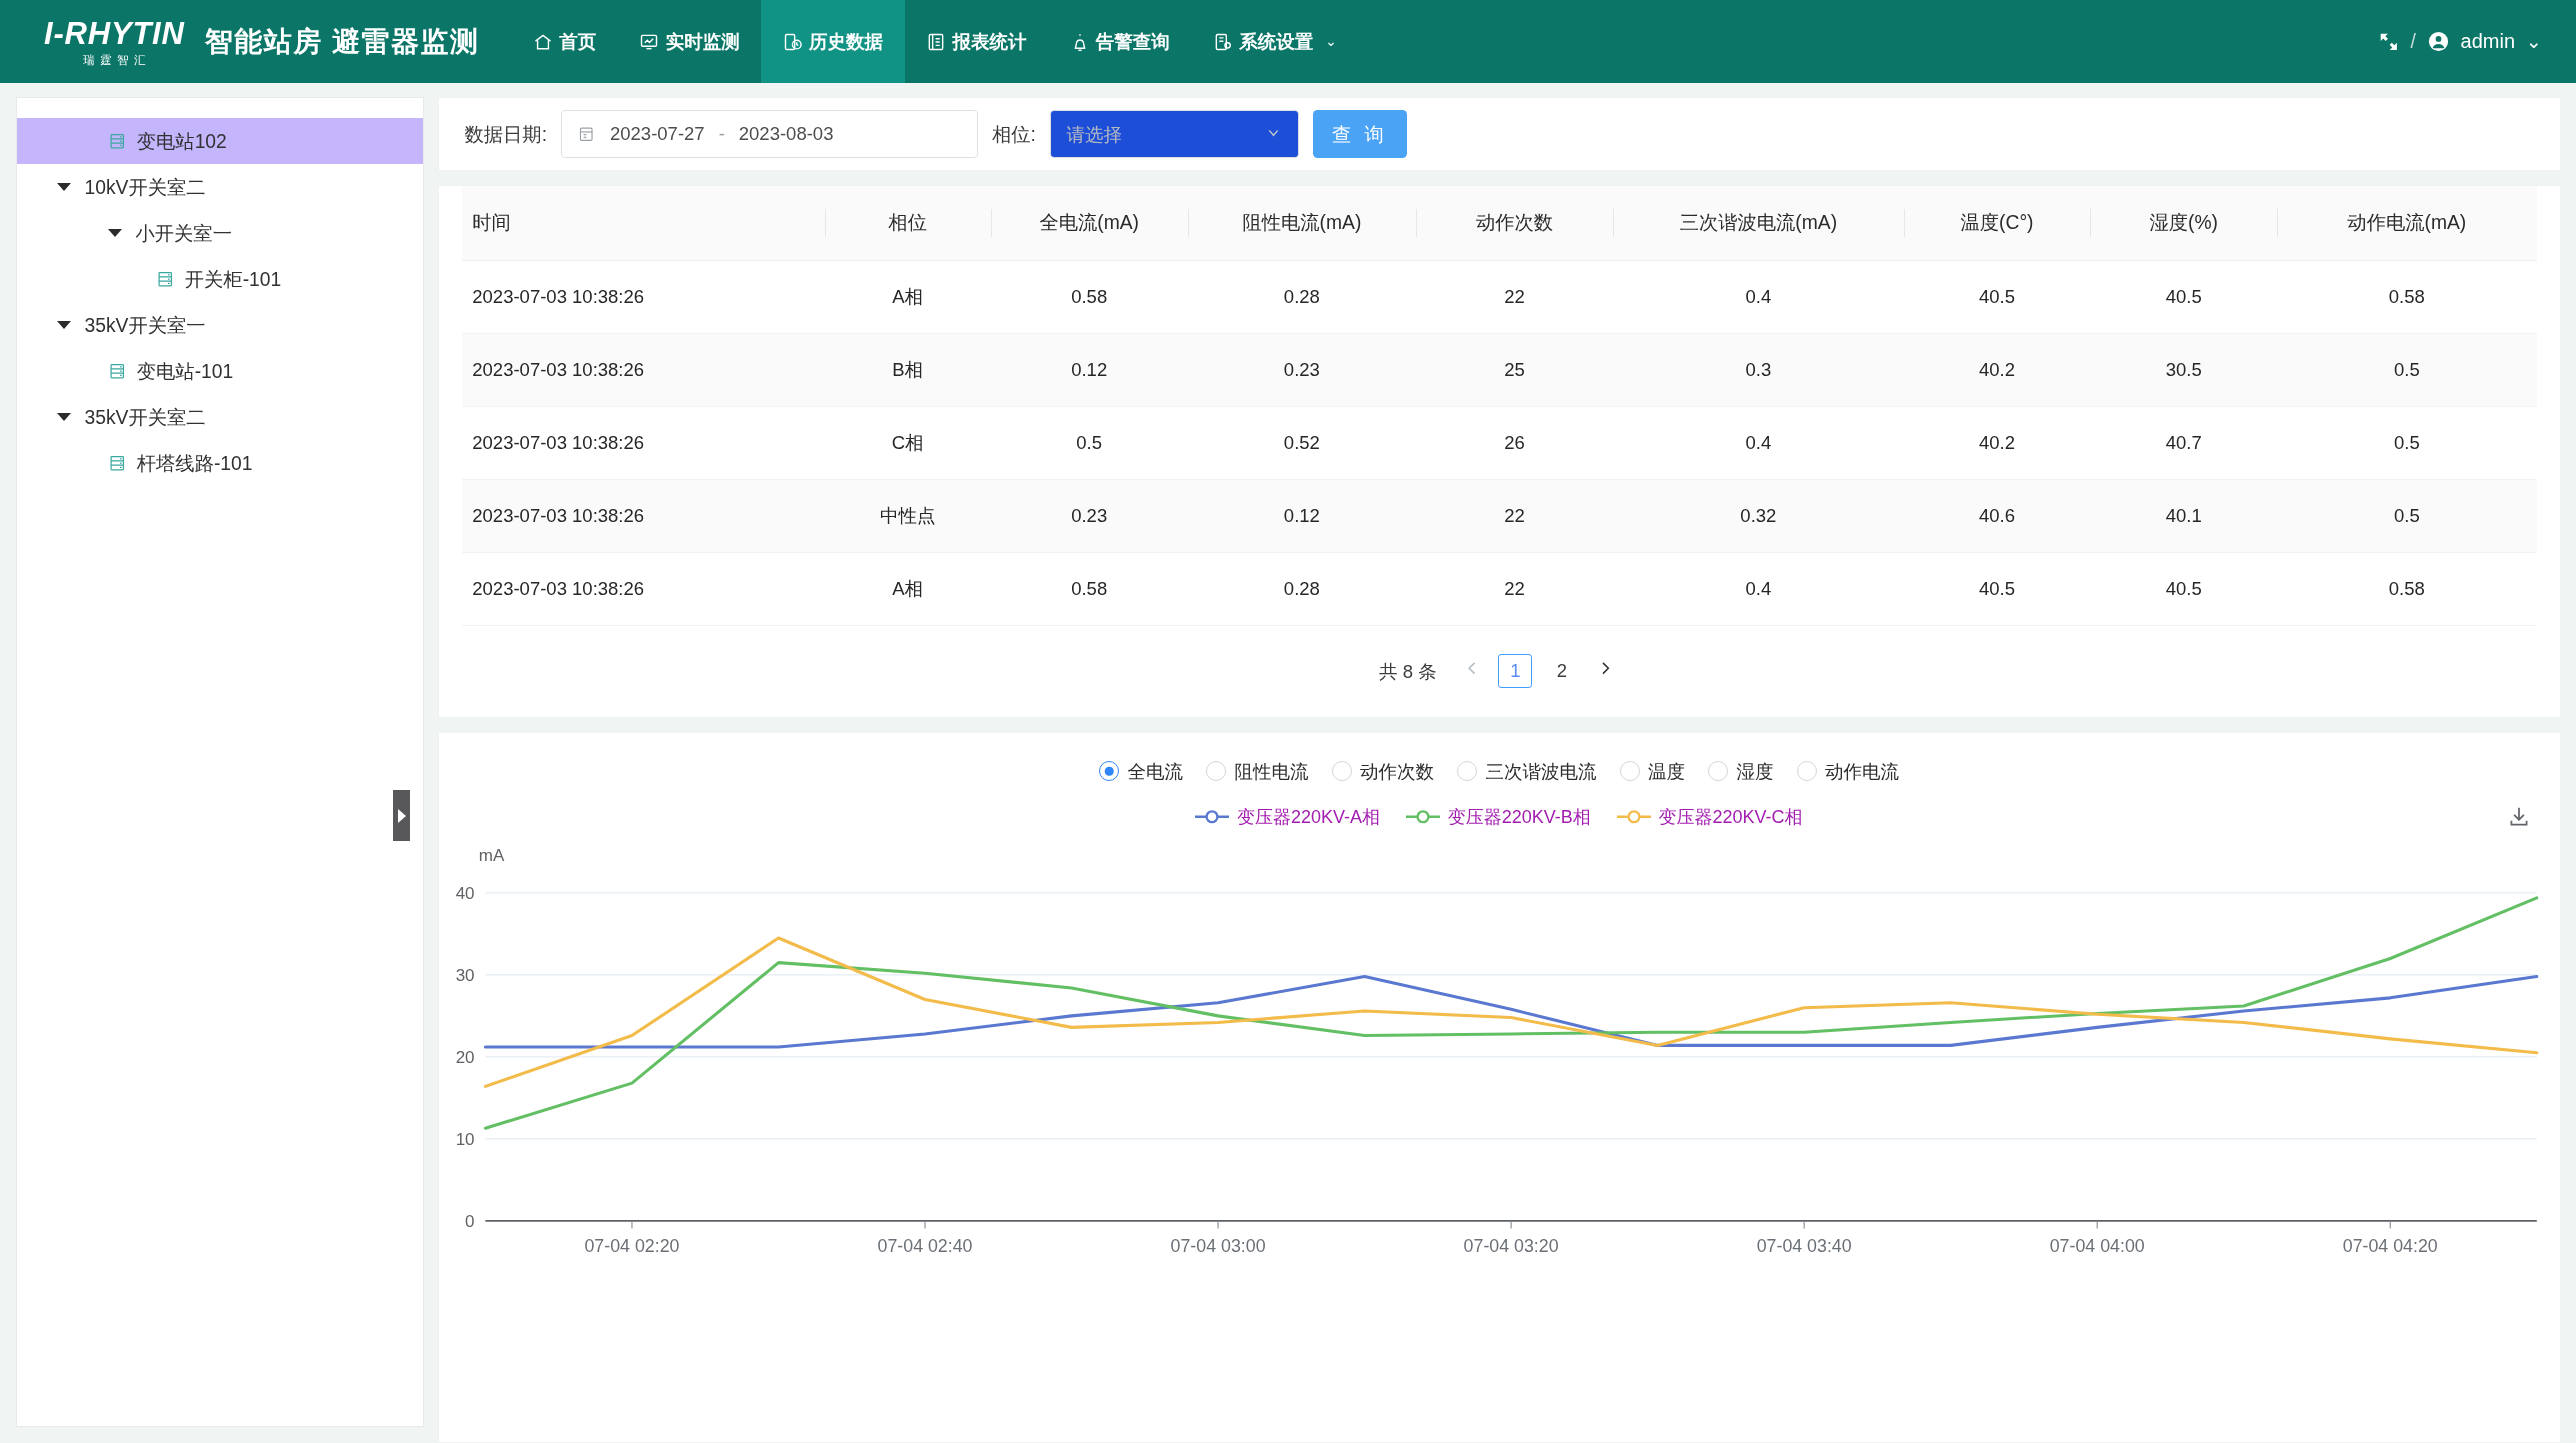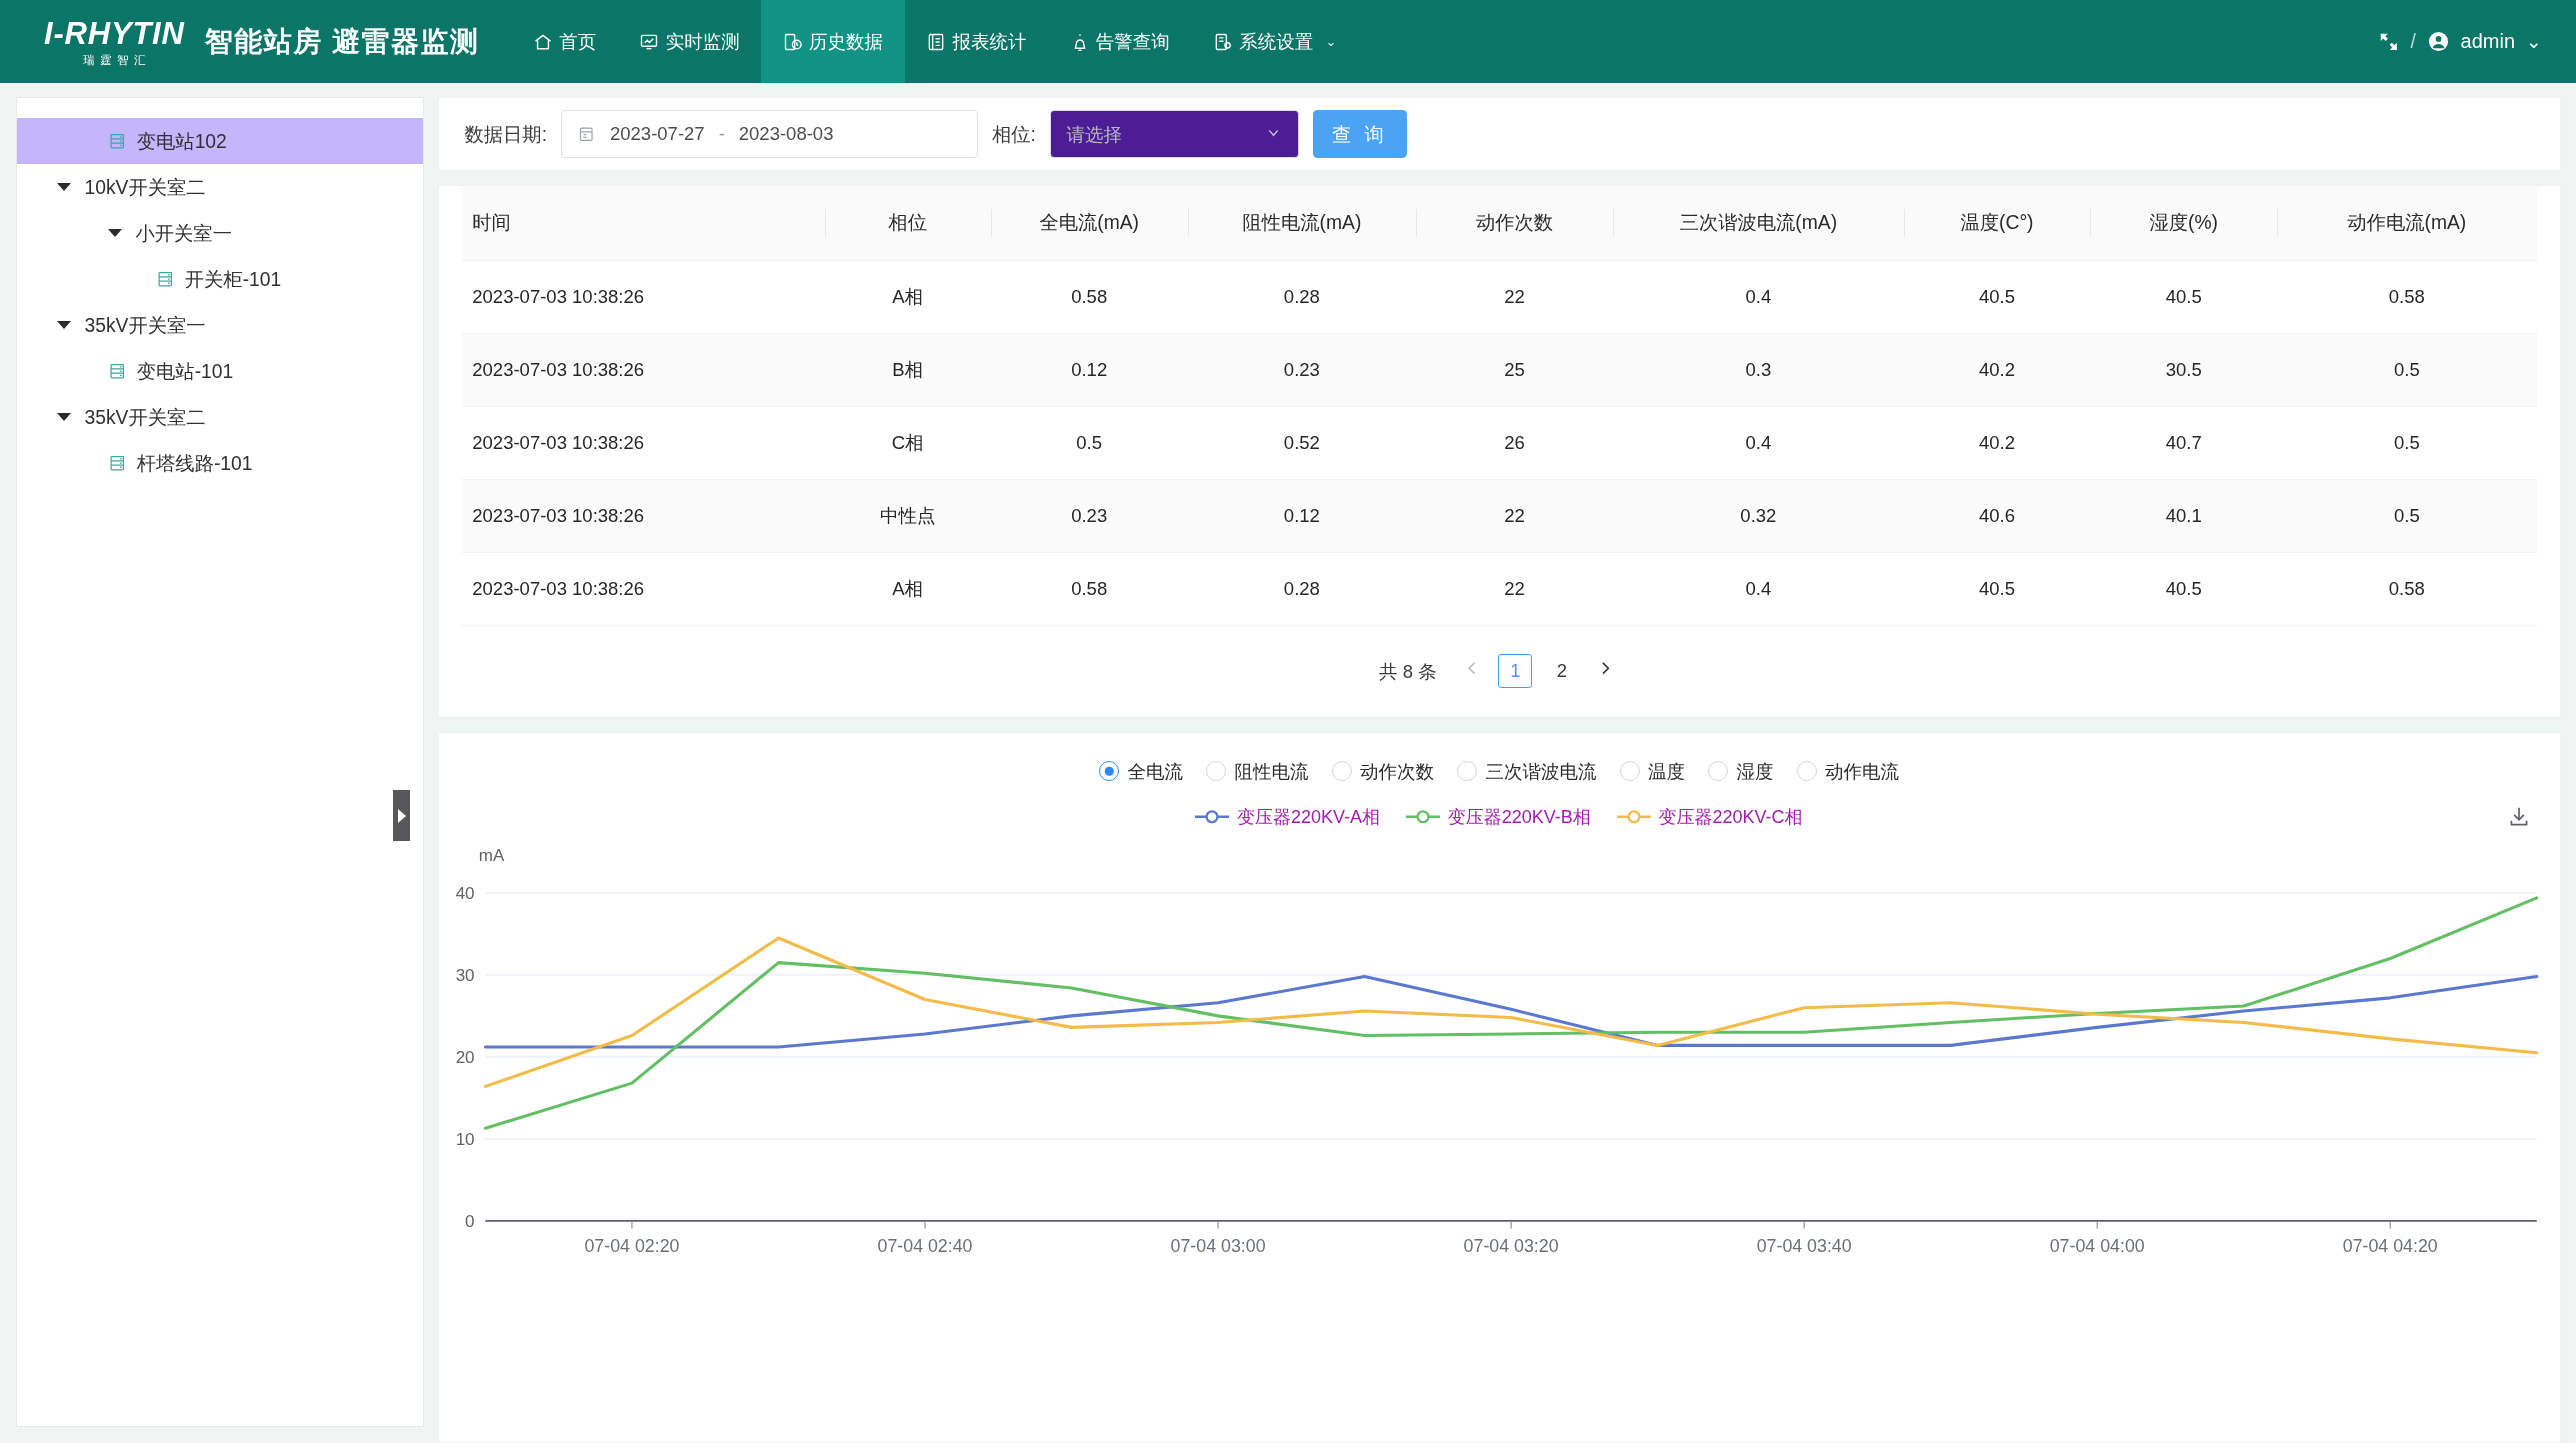--- a/index.html
+++ b/index.html
@@ -52,20 +52,21 @@
   .mainnav { display: flex; align-items: stretch; margin-left: 32px; }
   .nav-item {
     display: flex;
     align-items: center;
     gap: 6.2px;
     padding: 0 21.6px;
     color: #ffffff;
     font-size: 18.5px;
     cursor: pointer;
     white-space: nowrap;
+    font-weight: bold;
   }
   .nav-item.active { background: #109385; }
   .nav-icon { display: inline-flex; align-items: center; }
   .nav-caret { margin-left: 6.2px; font-size: 13px; opacity: .9; }
 
   .header-right {
     position: absolute;
     right: 34px;
     top: 0;
     height: 100%;
@@ -184,21 +185,21 @@
   .select-box {
     width: 249px;
     height: 48px;
     border: 0.8px solid #dcdfe6;
     border-radius: 4.6px;
     display: flex;
     align-items: center;
     justify-content: space-between;
     padding: 0 15.5px;
     cursor: pointer;
-    background: #4c1d95;
+    background: #1d4ed8;
   }
   .select-box .ph { font-size: 18.5px; color: #b4b8c0; }
   .chev { color: #b9bec7; font-size: 15.5px; }
 
   .query-btn {
     height: 48px;
     min-width: 94px;
     background: #4aa3f5;
     color: #fff;
     border: none;

